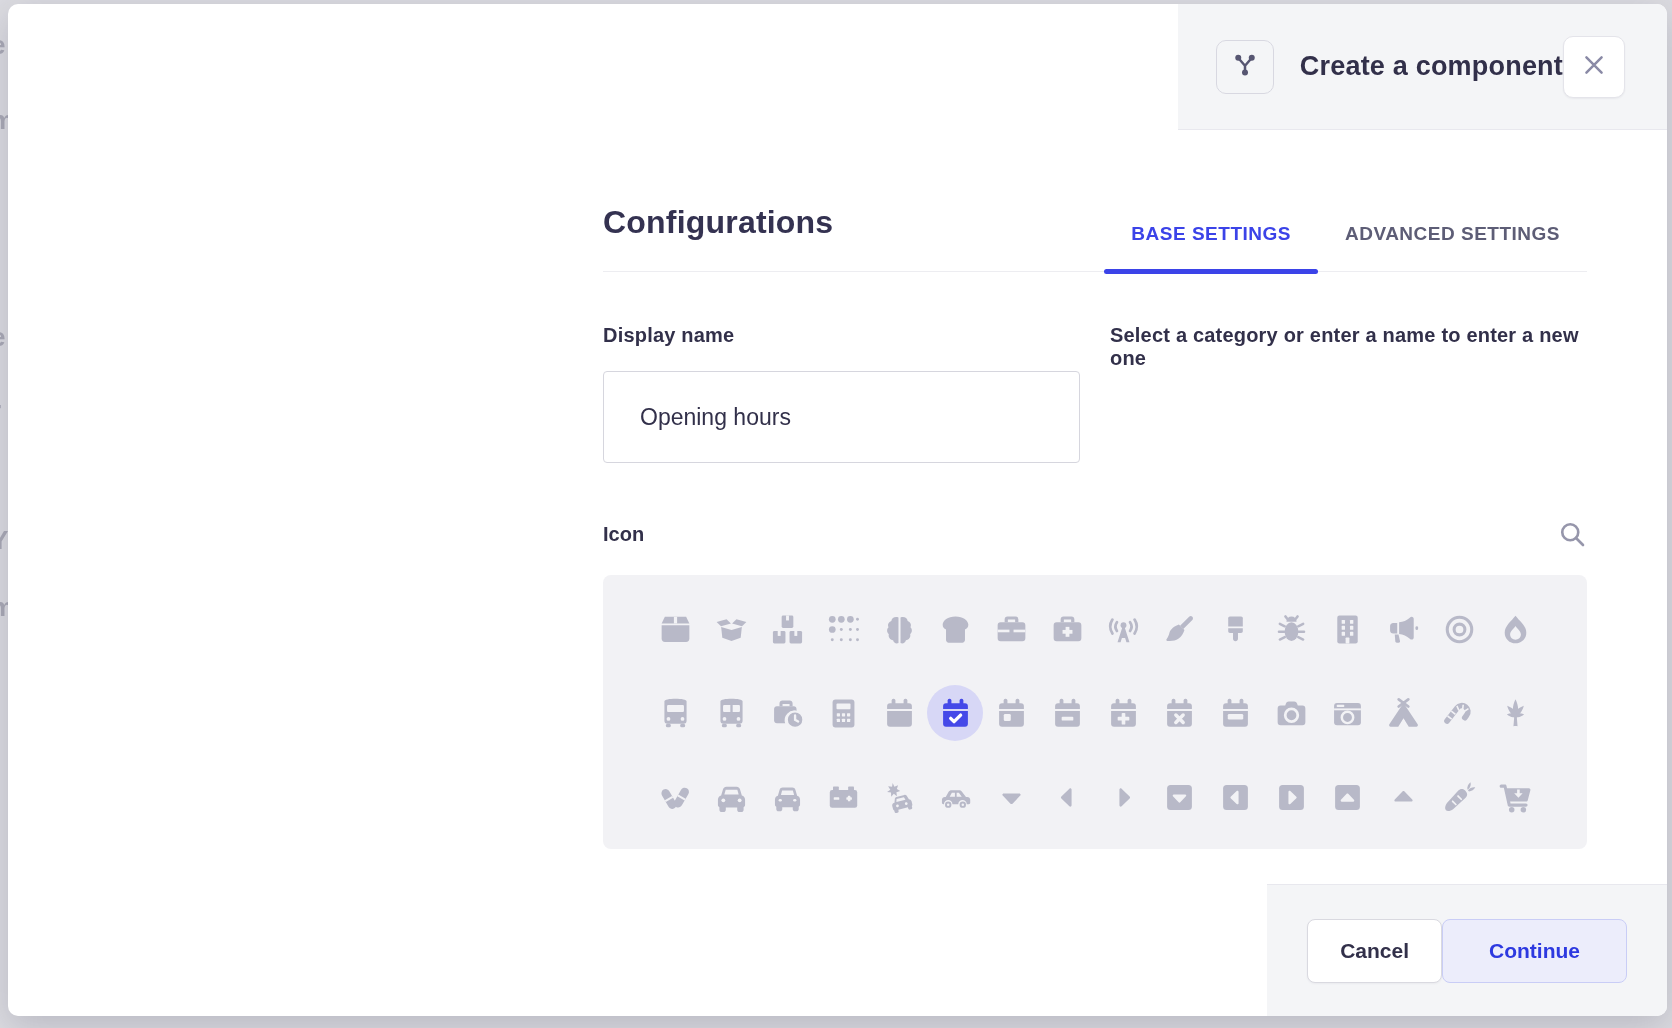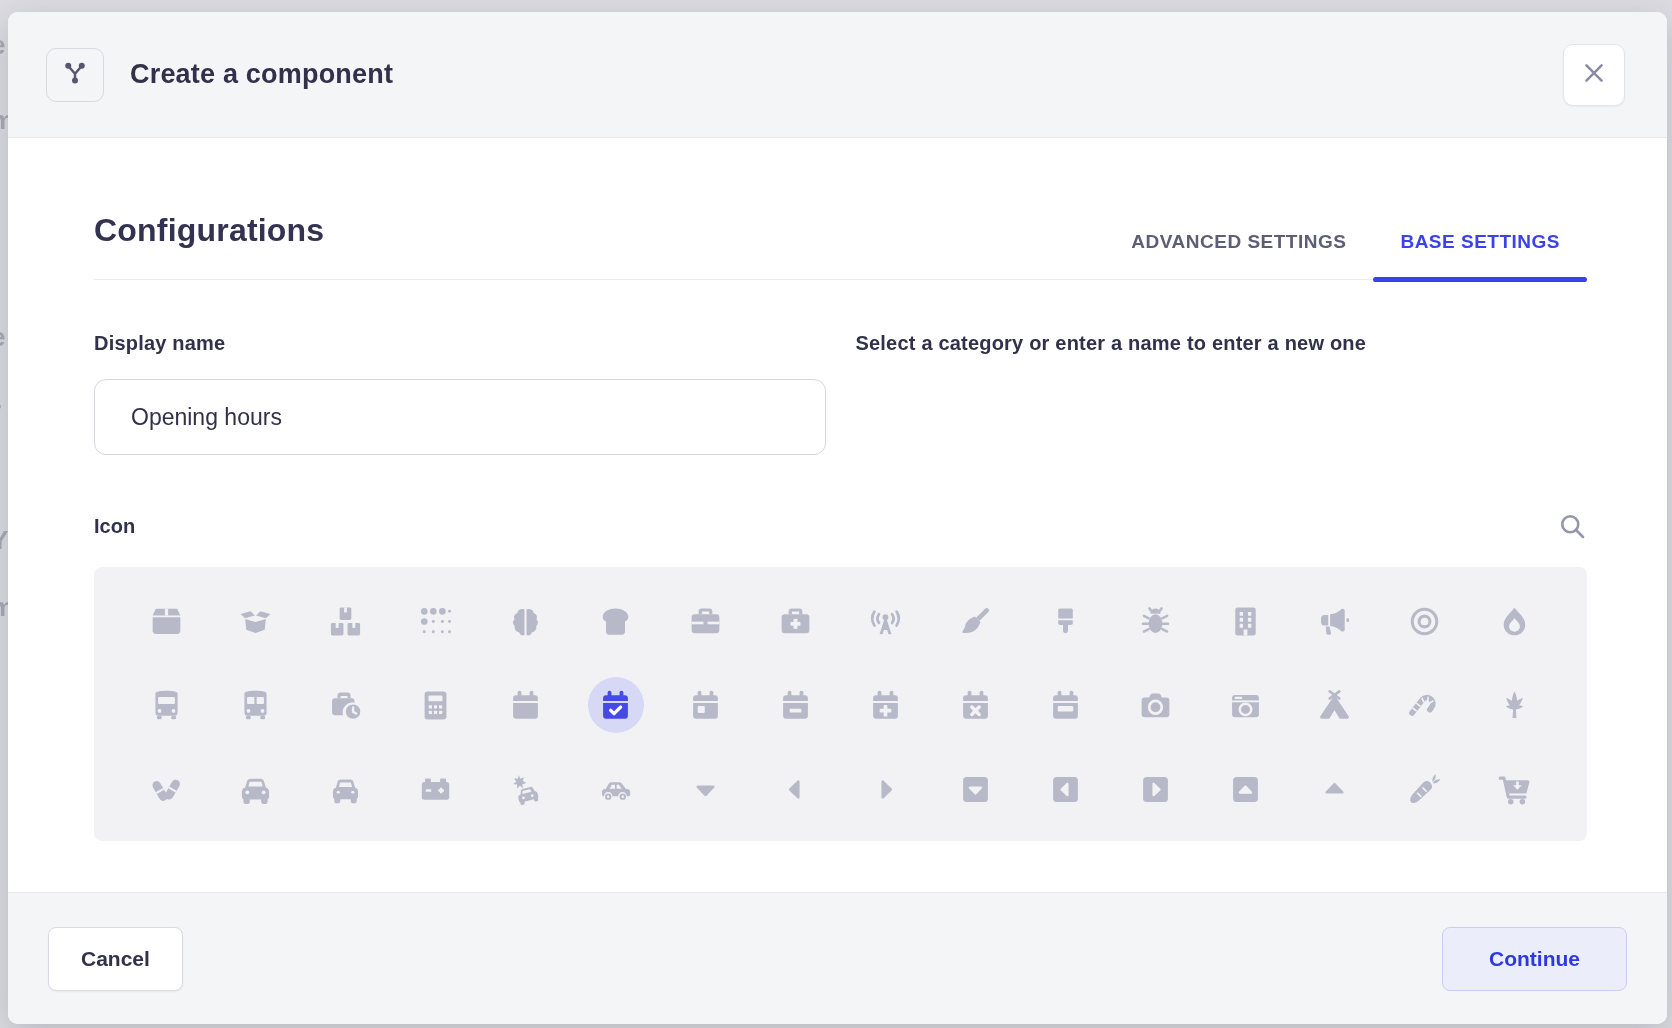--- a/index.html
+++ b/index.html
@@ -9,24 +9,24 @@
     background:#dcdce1;
     font-family:"Liberation Sans", sans-serif;
     overflow:hidden;
     color:#32304a;
   }
   
   .bg-strip { position:absolute; left:0; top:0; width:8px; height:1028px; overflow:hidden; }
   .bg-frag { position:absolute; left:-9px; font-size:26px; font-weight:bold; }
 
   .modal {
-    position:absolute; left:8px; top:12px; width:1659px; height:1012px;
+    position:absolute; left:8px; top:4px; width:1659px; height:1012px;
     background:#ffffff; border-radius:10px; overflow:hidden;
     box-shadow:0 10px 36px rgba(40,40,70,.20);
-    display:flex; flex-direction:column;
+    display:flex; flex-direction:column;align-items:flex-end;
   }
   .modal-header {
     flex:0 0 126px; background:#f4f5f7; border-bottom:1px solid #e8e8ee;
     display:flex; align-items:center; padding:0 42px 0 38px;
   }
   .header-icon-btn {
     width:58px; height:54px; border:1.5px solid #d8d8e1; border-radius:10px;
     display:flex; align-items:center; justify-content:center; background:transparent;
   }
   .header-icon-btn svg { width:30px; height:30px; }
@@ -54,21 +54,21 @@
   .tab.active { color:#3b43e8; }
   .tab.active::after {
     content:""; position:absolute; left:0; right:0; bottom:-3px; height:5px;
     background:#3b43e8; border-radius:3px;
   }
 
   .form-row { display:flex; gap:30px; margin-top:52px; }
   .field { flex:1 1 0; }
   .field-label { font-size:20px; font-weight:bold; color:#32304a; margin-bottom:24px; letter-spacing:.2px; }
   .text-input {
-    height:76px; border:1px solid #d6d6de; border-radius:12px; background:#fff;
+    height:92px; border:1px solid #d6d6de; border-radius:4px; background:#fff;
     display:flex; align-items:center; padding:0 30px 0 36px; font-size:23px; color:#32304a;
   }
   .text-input .value { flex:1 1 auto; }
   .input-trailing { display:flex; align-items:center; gap:24px; }
   .clear-x { width:24px; height:24px; cursor:pointer; }
   .clear-x svg { width:24px; height:24px; stroke:#4d4d6b; }
   .dd-caret { width:0; height:0; border-left:7px solid transparent; border-right:7px solid transparent;
     border-top:9px solid #3f3f58; cursor:pointer; }
 
   .icon-head { display:flex; justify-content:space-between; align-items:center; margin-top:56px; }
@@ -131,22 +131,22 @@
         </svg>
       </span>
     </div>
   </div>
 
   <div class="modal-body">
 
     <div class="section-head">
       <div class="section-title">Configurations</div>
       <div class="tabs">
+        <div class="tab active">BASE SETTINGS</div>
         <div class="tab">ADVANCED SETTINGS</div>
-        <div class="tab active">BASE SETTINGS</div>
       </div>
     </div>
 
     <div class="form-row">
       <div class="field">
         <div class="field-label">Display name</div>
         <div class="text-input">
           <span class="value">Opening hours</span>
         </div>
       </div>

